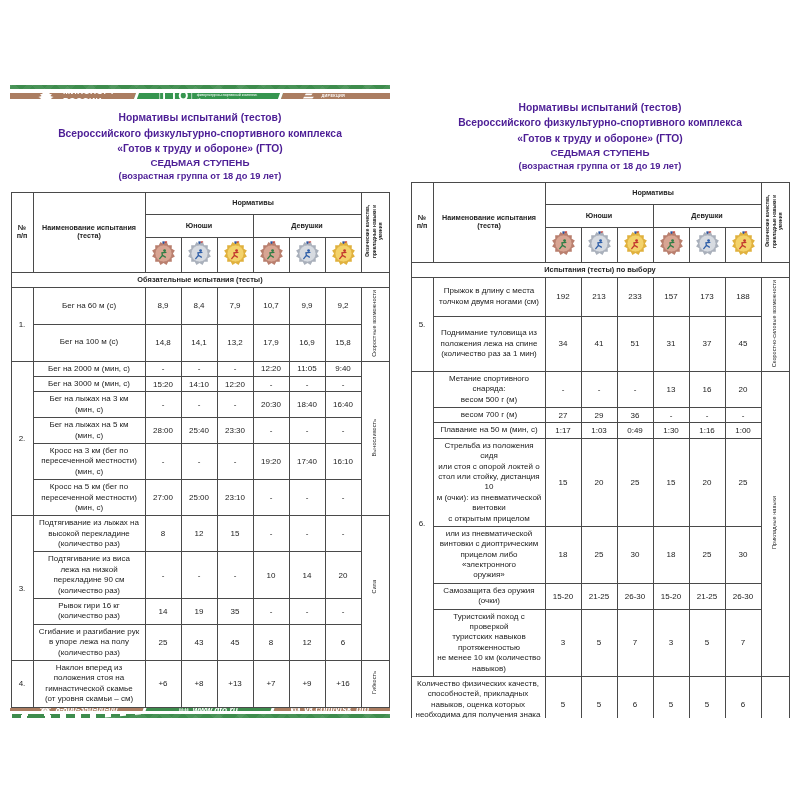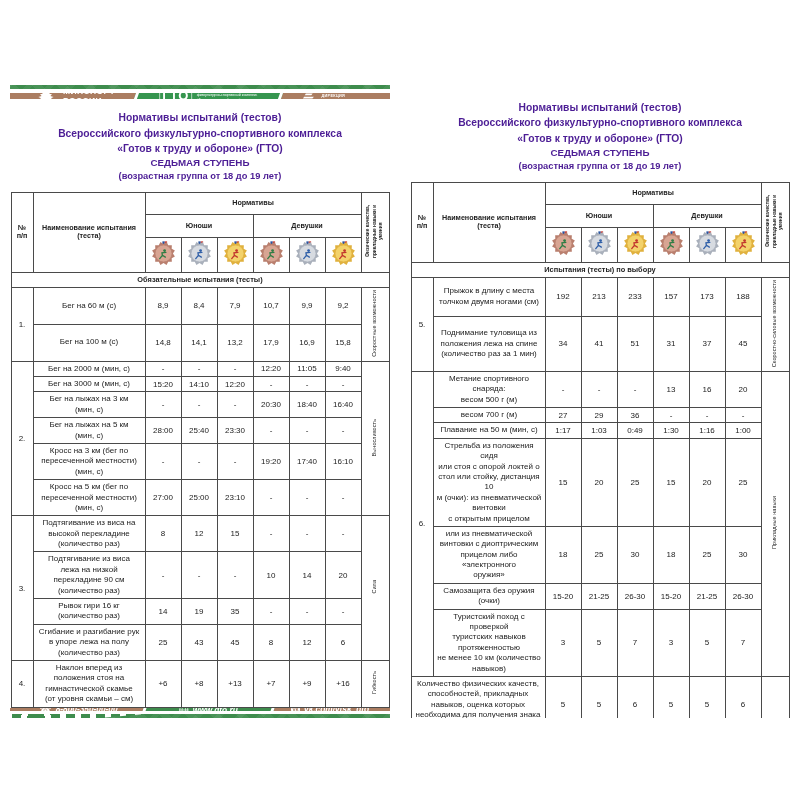--- a/index.html
+++ b/index.html
@@ -268,21 +268,21 @@
 (мин, с)</td>
             <td class="val">27:00</td>
             <td class="val">25:00</td>
             <td class="val">23:10</td>
             <td class="val">-</td>
             <td class="val">-</td>
             <td class="val">-</td>
           </tr>
           <tr>
             <td class="num" rowspan="4">3.</td>
-            <td class="name">Подтягивание из виса на
+            <td class="name">Подтягивание из лыжах на
 высокой перекладине
 (количество раз)</td>
             <td class="val">8</td>
             <td class="val">12</td>
             <td class="val">15</td>
             <td class="val">-</td>
             <td class="val">-</td>
             <td class="val">-</td>
             <td class="q" rowspan="4"><span class="vtext">Сила</span></td>
           </tr>

